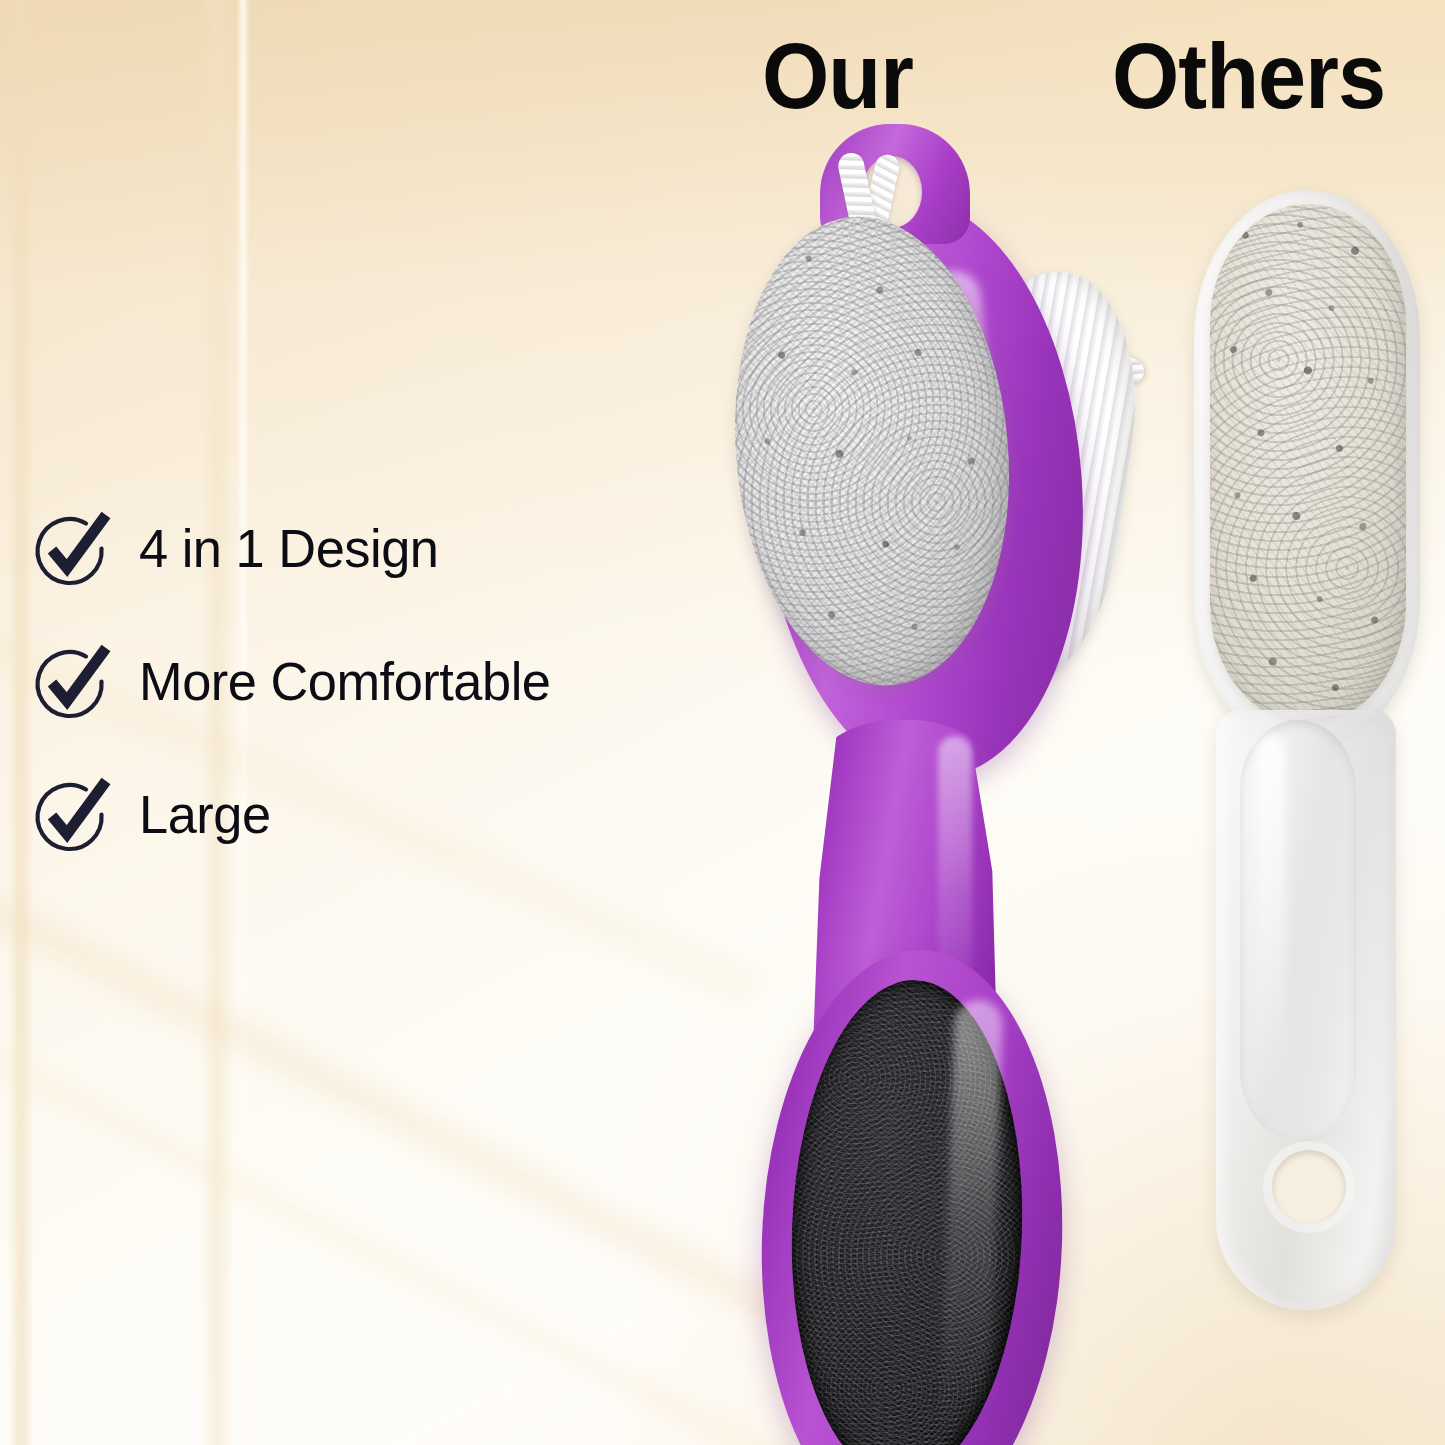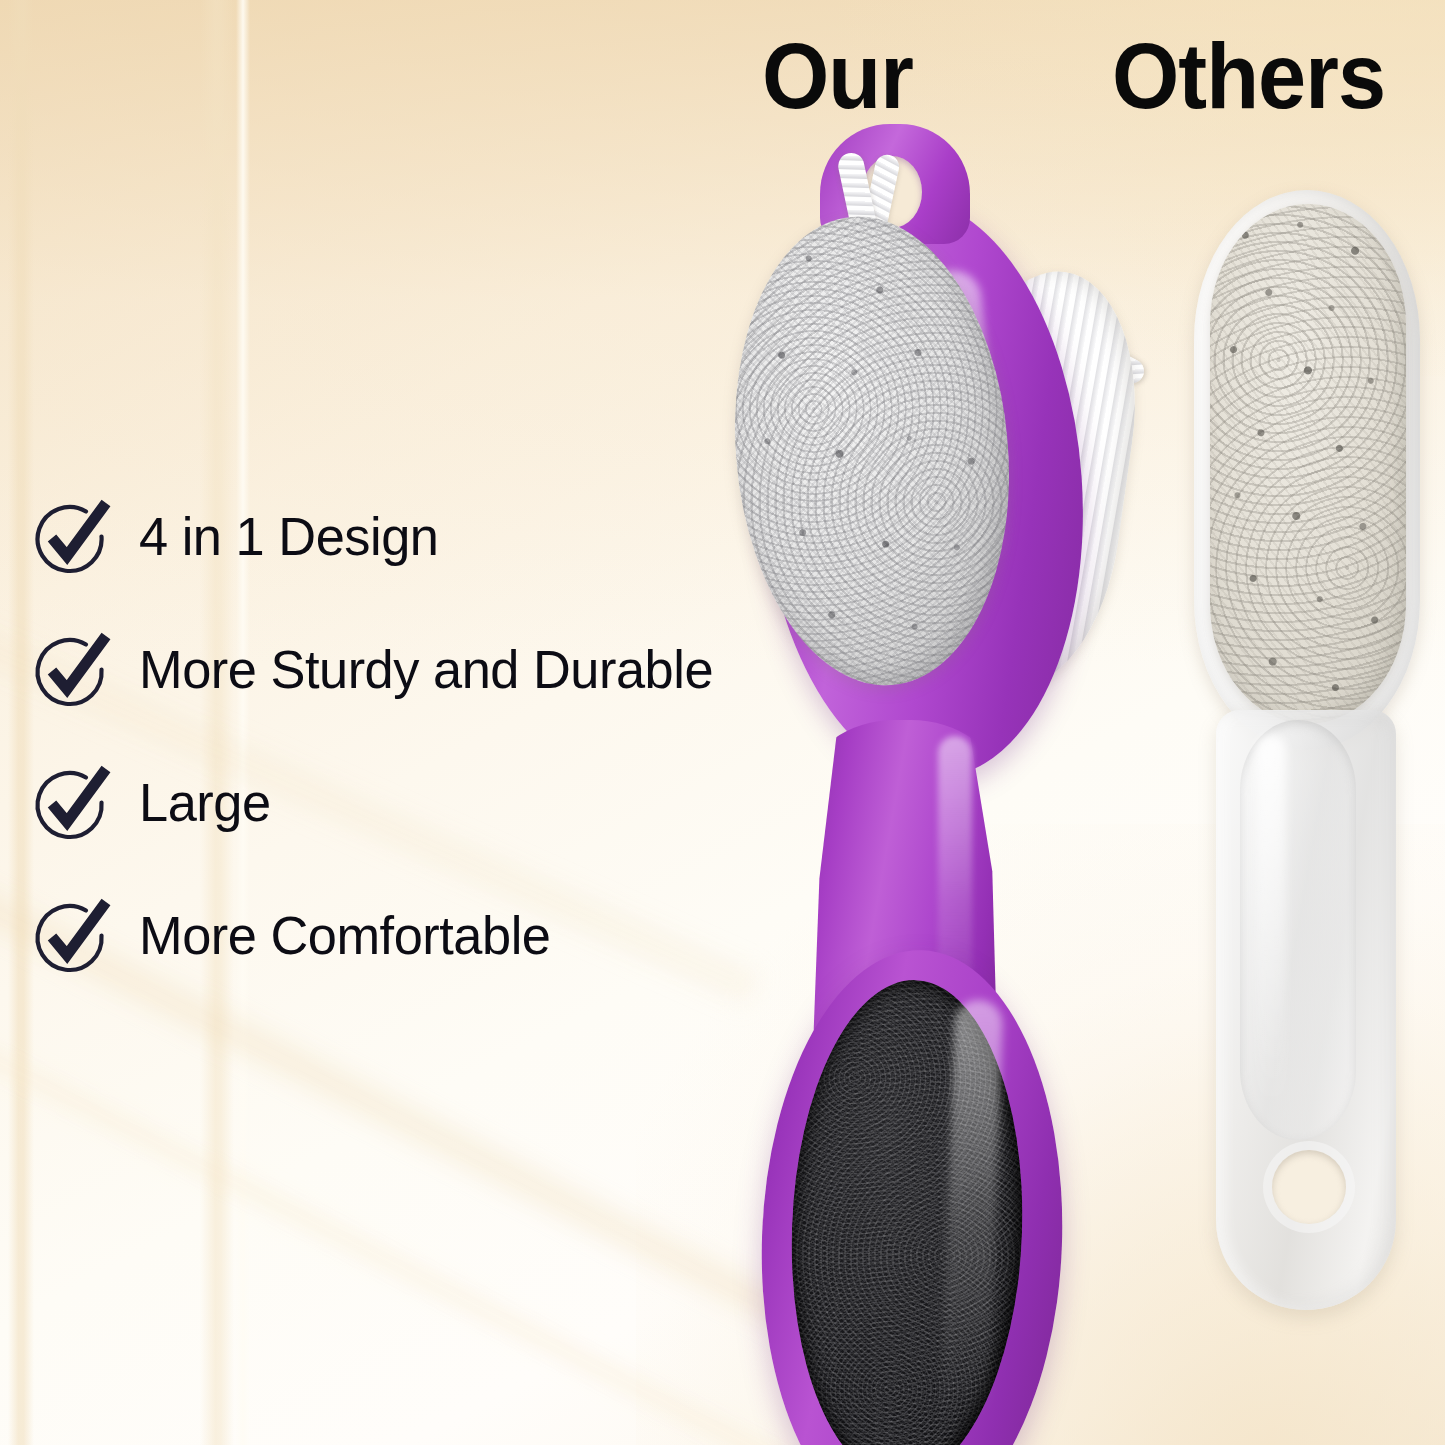--- a/index.html
+++ b/index.html
@@ -60,21 +60,21 @@
     line-height:1;
     letter-spacing:-1px;
     transform:scaleX(.94);
     transform-origin:left top;
     white-space:nowrap;
   }
   #hdr-our{left:762px;top:30px;}
   #hdr-others{left:1112px;top:30px;}
 
   
-  #feature-list{position:absolute;left:34px;top:500px;width:740px;}
+  #feature-list{position:absolute;left:34px;top:512px;width:740px;}
   .feature-row{
     position:relative;height:133px;display:flex;align-items:flex-start;
   }
   .check-icon{
     position:relative;width:74px;height:74px;flex:0 0 74px;margin-top:2px;
   }
   .check-icon svg{display:block;width:74px;height:74px;overflow:visible;}
   .feature-label{
     margin-left:31px;
     font-size:54px;
@@ -307,48 +307,39 @@
       <span class="check-icon">
         <svg viewBox="0 0 74 74" aria-hidden="true">
           <path d="M52 9.5 A32 32 0 1 0 67.5 34.5" fill="none" stroke="#1e1e32" stroke-width="4.2" stroke-linecap="round"></path>
           <path d="M18 36 L33 54 L72 1" fill="none" stroke="#1e1e32" stroke-width="11" stroke-linecap="butt" stroke-linejoin="miter"></path>
         </svg>
       </span>
       <span class="feature-label">4 in 1 Design</span>
     </div>
 
 
+
     <div class="feature-row">
       <span class="check-icon">
         <svg viewBox="0 0 74 74" aria-hidden="true">
           <path d="M52 9.5 A32 32 0 1 0 67.5 34.5" fill="none" stroke="#1e1e32" stroke-width="4.2" stroke-linecap="round"></path>
           <path d="M18 36 L33 54 L72 1" fill="none" stroke="#1e1e32" stroke-width="11" stroke-linecap="butt" stroke-linejoin="miter"></path>
         </svg>
       </span>
-      <span class="feature-label">More Sturdy and Durable</span>
+      <span class="feature-label">More Comfortable</span>
     </div>
 
     <div class="feature-row">
       <span class="check-icon">
         <svg viewBox="0 0 74 74" aria-hidden="true">
           <path d="M52 9.5 A32 32 0 1 0 67.5 34.5" fill="none" stroke="#1e1e32" stroke-width="4.2" stroke-linecap="round"></path>
           <path d="M18 36 L33 54 L72 1" fill="none" stroke="#1e1e32" stroke-width="11" stroke-linecap="butt" stroke-linejoin="miter"></path>
         </svg>
       </span>
       <span class="feature-label">Large</span>
-    </div>
-
-    <div class="feature-row">
-      <span class="check-icon">
-        <svg viewBox="0 0 74 74" aria-hidden="true">
-          <path d="M52 9.5 A32 32 0 1 0 67.5 34.5" fill="none" stroke="#1e1e32" stroke-width="4.2" stroke-linecap="round"></path>
-          <path d="M18 36 L33 54 L72 1" fill="none" stroke="#1e1e32" stroke-width="11" stroke-linecap="butt" stroke-linejoin="miter"></path>
-        </svg>
-      </span>
-      <span class="feature-label">More Comfortable</span>
     </div>
 
   </div>
 
   <div id="our-product">
     <div class="rope-seg" id="rope-e"></div>
     <div class="rope-seg" id="rope-d"></div>
     <div id="bristles"></div>
     <div class="rope-seg" id="rope-knot"></div>
     <div class="rope-seg" id="rope-c"></div>

